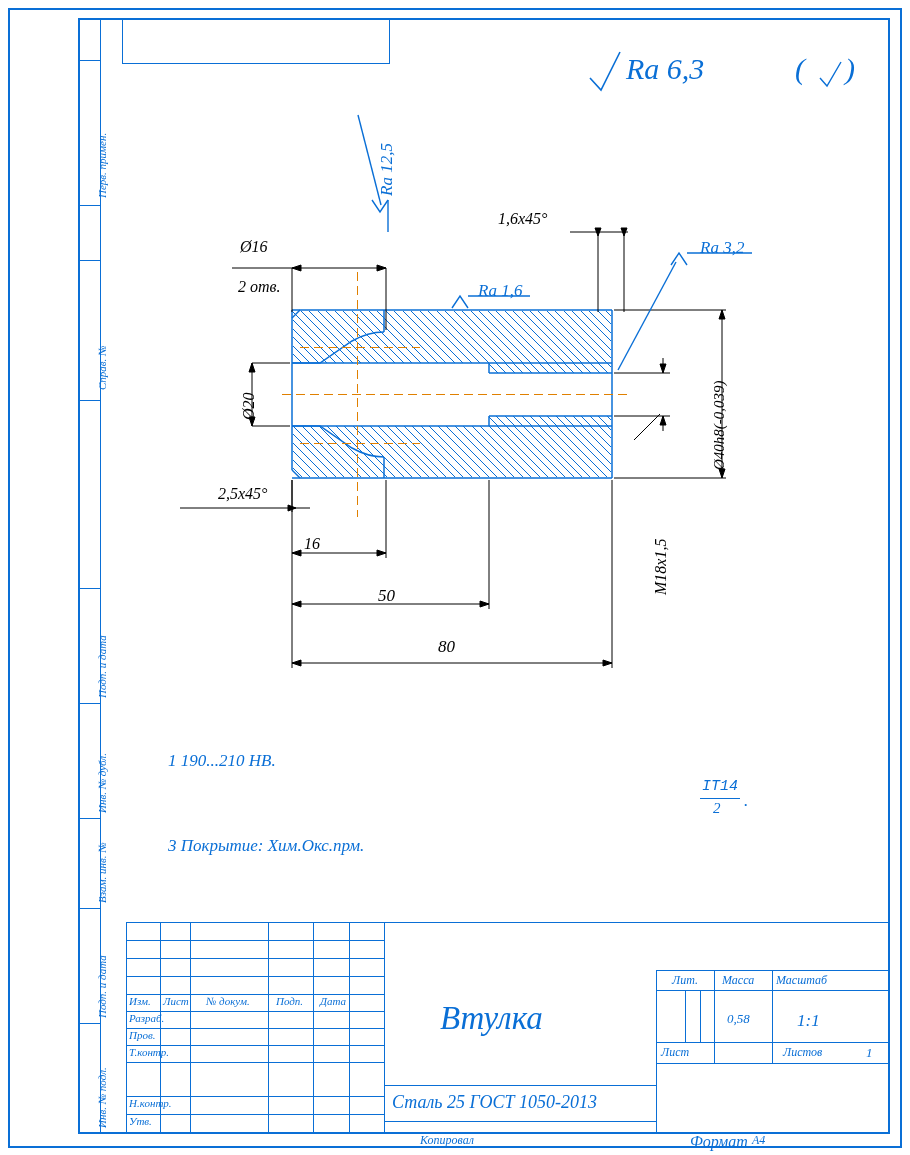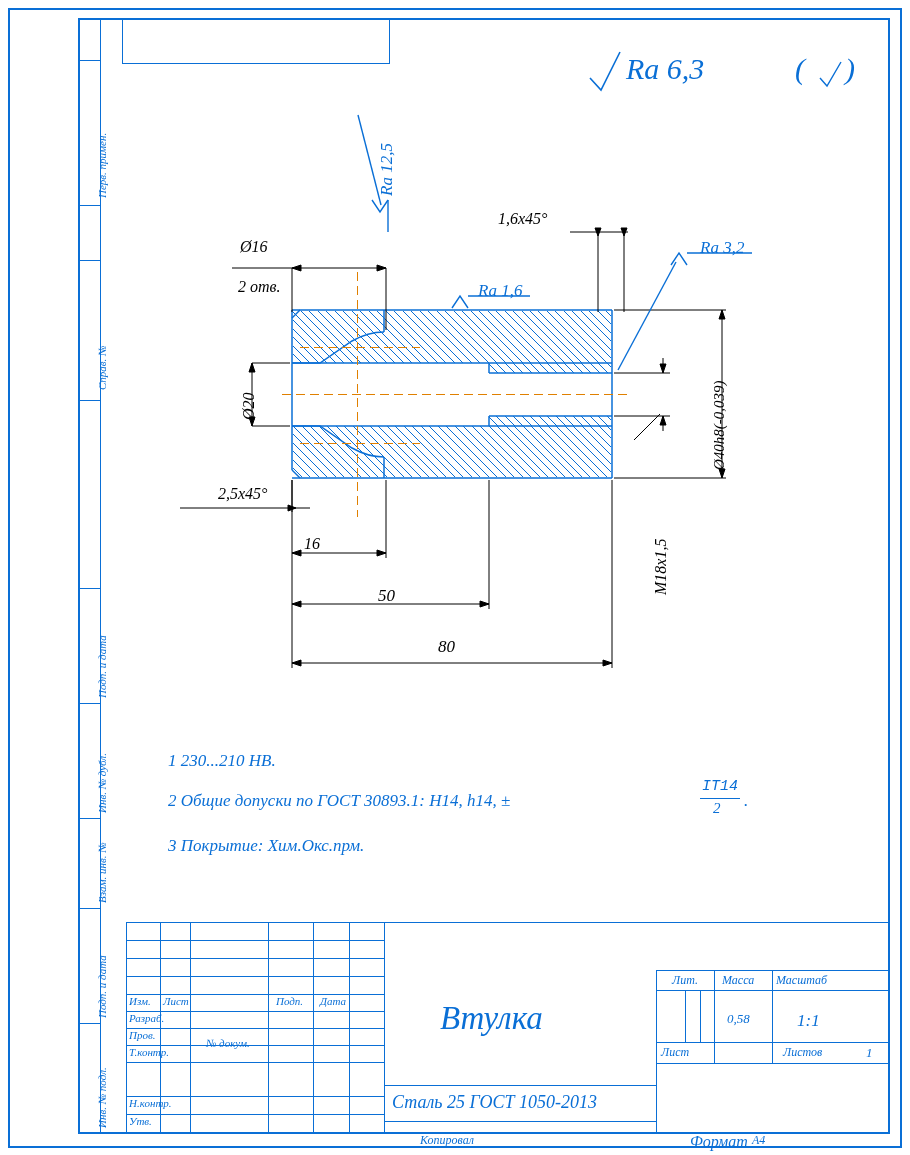--- a/index.html
+++ b/index.html
@@ -186,22 +186,21 @@
   <div class="txt" style="left:304px;top:535px;font-size:16px;">16</div>
   <div class="txt" style="left:378px;top:586px;font-size:17px;">50</div>
   <div class="txt" style="left:438px;top:637px;font-size:17px;">80</div>
   <div class="txt vert" style="left:652px;top:595px;font-size:16px;">M18х1,5</div>
   <div class="txt vert" style="left:711px;top:470px;font-size:15px;">Ø40h8(-0,039)</div>
 
   <div class="btxt vert" style="left:377px;top:196px;font-size:17px;">Ra 12,5</div>
   <div class="btxt" style="left:478px;top:281px;font-size:17px;">Ra 1,6</div>
   <div class="btxt" style="left:700px;top:238px;font-size:17px;">Ra 3,2</div>
 
-  <div class="btxt" style="left:168px;top:751px;font-size:17px;">1  230...210 HB.</div>
-  <div class="btxt" style="left:168px;top:791px;font-size:17px;">2  Общие допуски по ГОСТ 30893.1: H14, h14, ±</div>
+  <div class="btxt" style="left:168px;top:751px;font-size:17px;">1  190...210 HB.</div>
   <div class="btxt" style="left:702px;top:778px;font-size:15px;font-family:Liberation Mono, monospace;">IT14</div>
   <div class="ln" style="left:700px;top:798px;width:40px;height:1.3px;"></div>
   <div class="btxt" style="left:713px;top:800px;font-size:15px;">2</div>
   <div class="btxt" style="left:744px;top:791px;font-size:17px;">.</div>
   <div class="btxt" style="left:168px;top:836px;font-size:17px;">3  Покрытие: Хим.Окс.прм.</div>
 
   <div class="ln" style="left:126px;top:922px;width:762px;height:1.4px;"></div>
   <div class="ln" style="left:126px;top:922px;width:1.4px;height:211px;"></div>
 
   <div class="ln" style="left:126px;top:940px;width:258px;height:1.1px;"></div>
@@ -232,21 +231,21 @@
   <div class="ln" style="left:656px;top:1042px;width:232px;height:1.3px;"></div>
   <div class="ln" style="left:656px;top:1063px;width:232px;height:1.1px;"></div>
   <div class="ln" style="left:714px;top:970px;width:1.1px;height:93px;"></div>
   <div class="ln" style="left:772px;top:970px;width:1.1px;height:93px;"></div>
   <div class="ln" style="left:685px;top:990px;width:1.1px;height:52px;"></div>
   <div class="ln" style="left:700px;top:990px;width:1.1px;height:52px;"></div>
   <div class="ln" style="left:772px;top:1042px;width:1.1px;height:21px;"></div>
 
   <div class="btxt" style="left:129px;top:995px;font-size:11px;">Изм.</div>
   <div class="btxt" style="left:163px;top:995px;font-size:11px;">Лист</div>
-  <div class="btxt" style="left:206px;top:1037px;font-size:11px;">№ докум.</div>
+  <div class="btxt" style="left:206px;top:995px;font-size:11px;">№ докум.</div>
   <div class="btxt" style="left:276px;top:995px;font-size:11px;">Подп.</div>
   <div class="btxt" style="left:320px;top:995px;font-size:11px;">Дата</div>
 
   <div class="btxt" style="left:129px;top:1012px;font-size:11px;">Разраб.</div>
   <div class="btxt" style="left:129px;top:1029px;font-size:11px;">Пров.</div>
   <div class="btxt" style="left:129px;top:1046px;font-size:11px;">Т.контр.</div>
   <div class="btxt" style="left:129px;top:1097px;font-size:11px;">Н.контр.</div>
   <div class="btxt" style="left:129px;top:1115px;font-size:11px;">Утв.</div>
 
   <div class="btxt" style="left:440px;top:1000px;font-size:33px;">Втулка</div>

